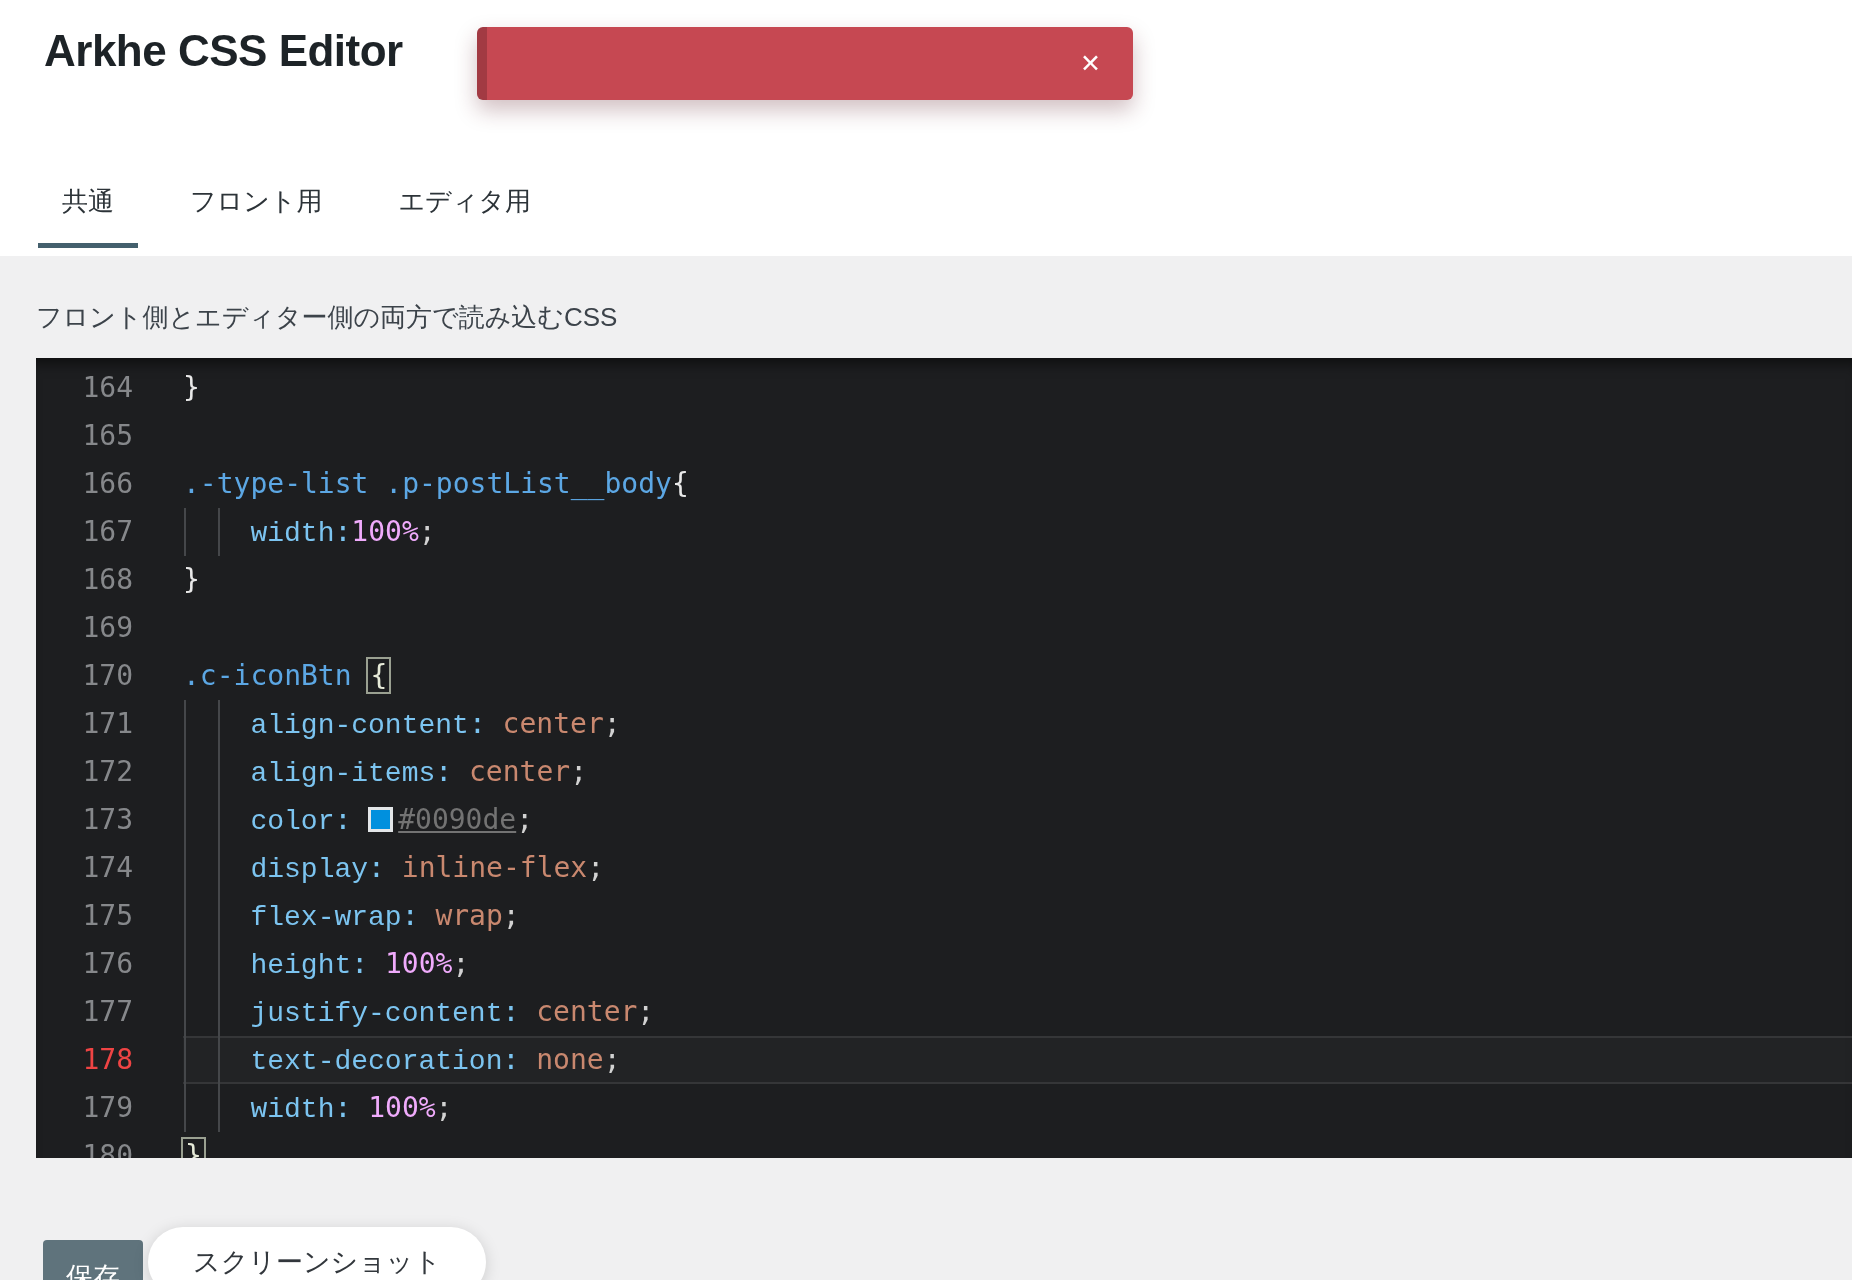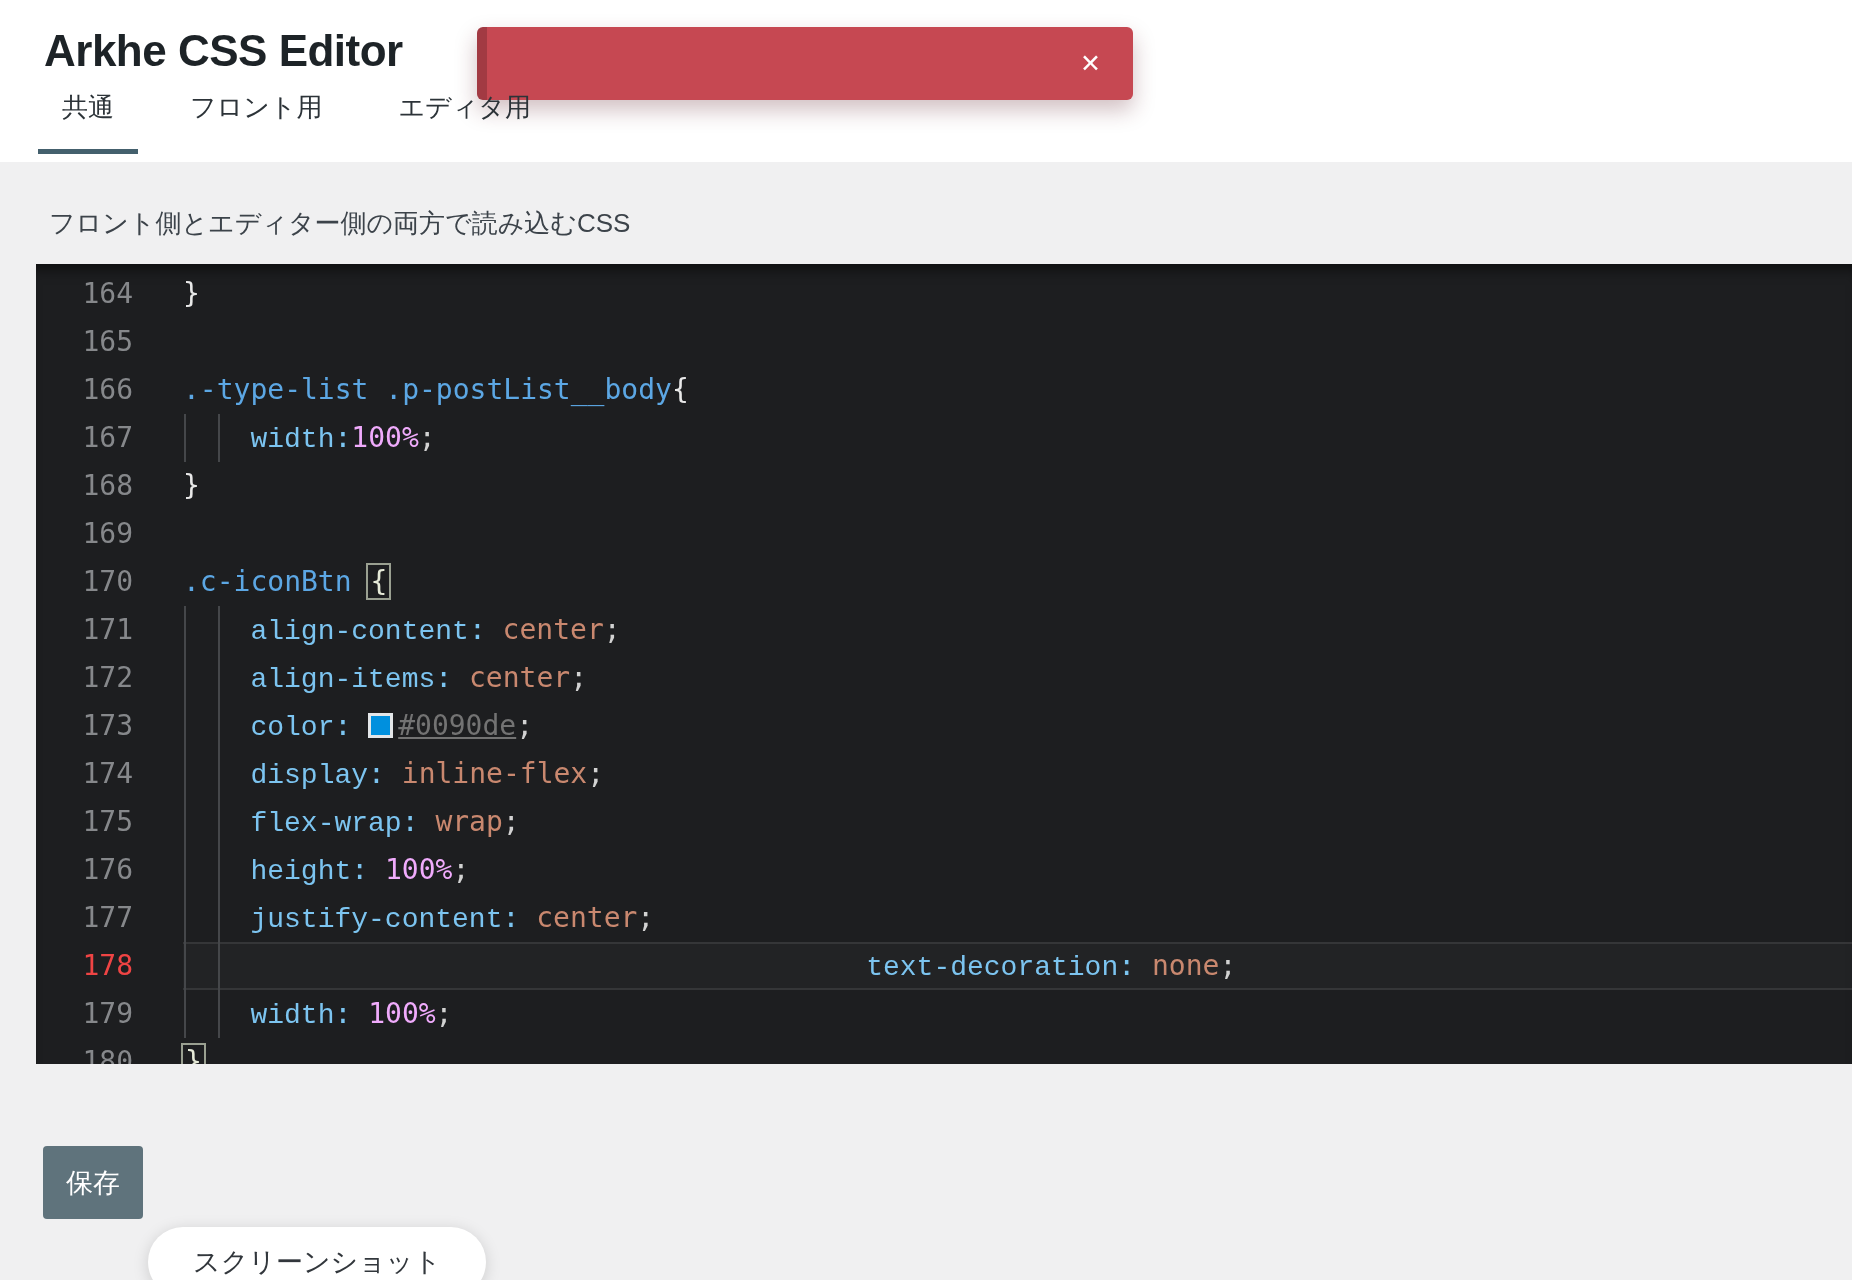--- a/index.html
+++ b/index.html
@@ -4,21 +4,21 @@
 <style>
   * { margin:0; padding:0; box-sizing:border-box; }
   html,body { width:1852px; height:1280px; overflow:hidden; }
   body {
     font-family:"Liberation Sans", sans-serif;
     background:#f0f0f1;
     position:relative;
   }
 
   
-  .header { position:relative; width:100%; height:162px; background:#ffffff; }
+  .header { position:relative; width:100%; height:256px; background:#ffffff; }
   .page-title {
     position:absolute; left:44px; top:26px;
     font-size:44px; font-weight:700; color:#1d2327; letter-spacing:-0.5px;
   }
   .toast {
     position:absolute; left:477px; top:27px; width:656px; height:73px;
     display:flex; align-items:center;
     background:var(--toast-red,#c64852);
     border-left:10px solid var(--toast-red-dark,#a23a43);
     border-radius:6px;
@@ -35,21 +35,21 @@
   .tab {
     height:88px; display:flex; align-items:center;
     padding:0 24px; margin-right:28px;
     font-size:26px; color:#2c3338; cursor:pointer;
     border-bottom:5px solid transparent;
   }
   .tab.active { border-bottom-color:var(--tab-underline,#44606d); }
 
   
   .desc {
-    margin:44px 0 24px 49px;
+    margin:44px 0 24px 36px;
     font-size:26px; line-height:34px; color:#3c434a;
   }
 
   .editor {
     margin-left:36px; width:1816px; height:800px;
     background:#1d1e20; overflow:hidden; position:relative;
     font-family:"DejaVu Sans Mono", monospace;
     font-size:28px; line-height:48px;
     padding-top:6px; cursor:text;
     box-shadow:inset 0 14px 14px -9px rgba(0,0,0,.55);
@@ -57,21 +57,20 @@
   .line { display:flex; height:48px; white-space:pre; }
   .gutter {
     flex:0 0 147px; width:147px; text-align:right; padding-right:50px;
     color:#86888b; user-select:none;
   }
   .line.active .gutter { color:#ef4444; }
   .code { flex:1 1 auto; position:relative; }
   .line.active .code {
     background:rgba(255,255,255,.025);
     box-shadow:inset 0 2px 0 rgba(255,255,255,.09), inset 0 -2px 0 rgba(255,255,255,.09);
-    text-align:center;
   }
   .guide { position:absolute; top:0; bottom:0; width:2px; background:#45474a; }
   .g0 { left:1px; } .g1 { left:calc(2ch + 1px); }
 
   .tk-sel   { color:#5ca7e4; }
   .tk-prop  { color:#7cc4f0;font-family:Liberation Mono, monospace; }
   .tk-colon { color:#7cc4f0; }
   .tk-brace { color:#e9e9e9; }
   .tk-val   { color:#c9886f; }
   .tk-num   { color:#f0abfc; }

